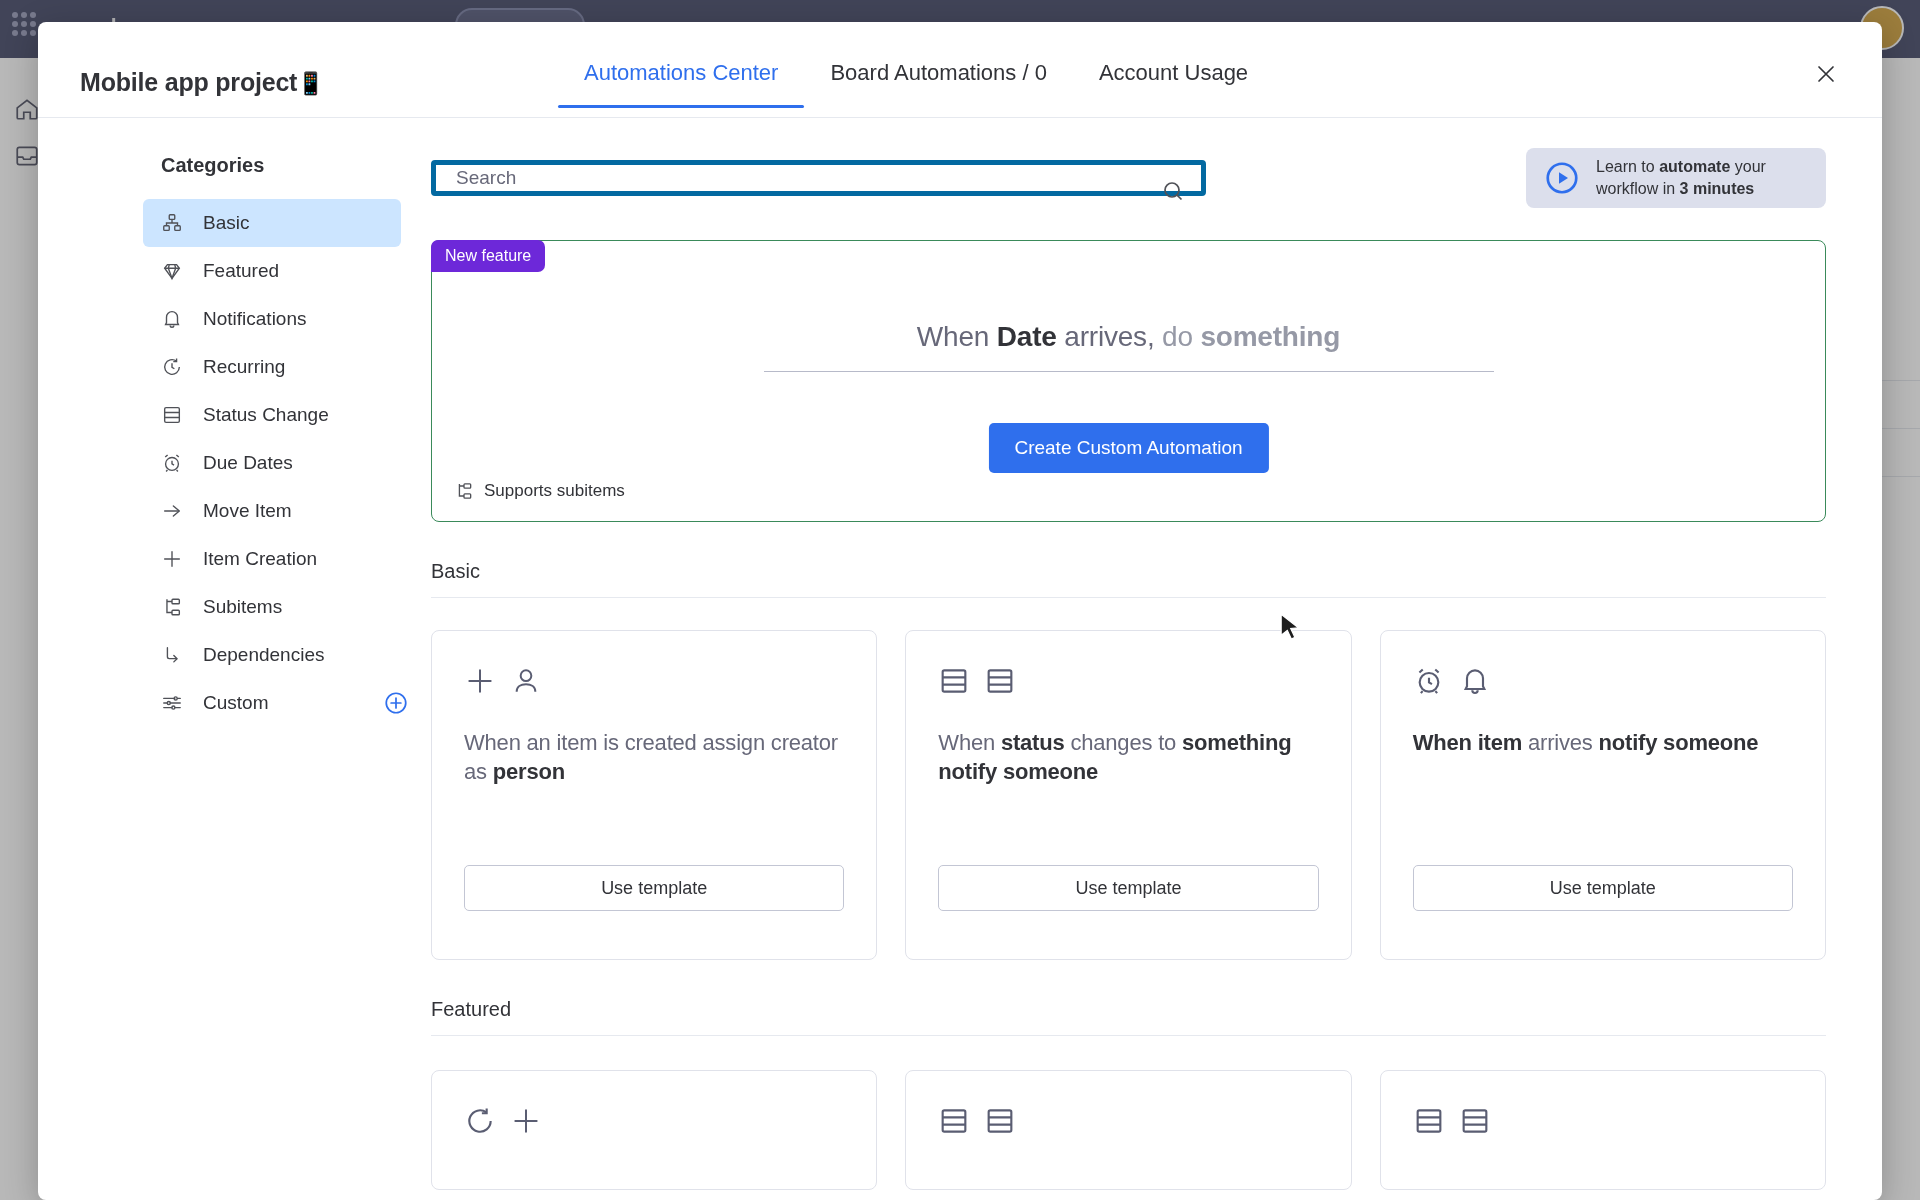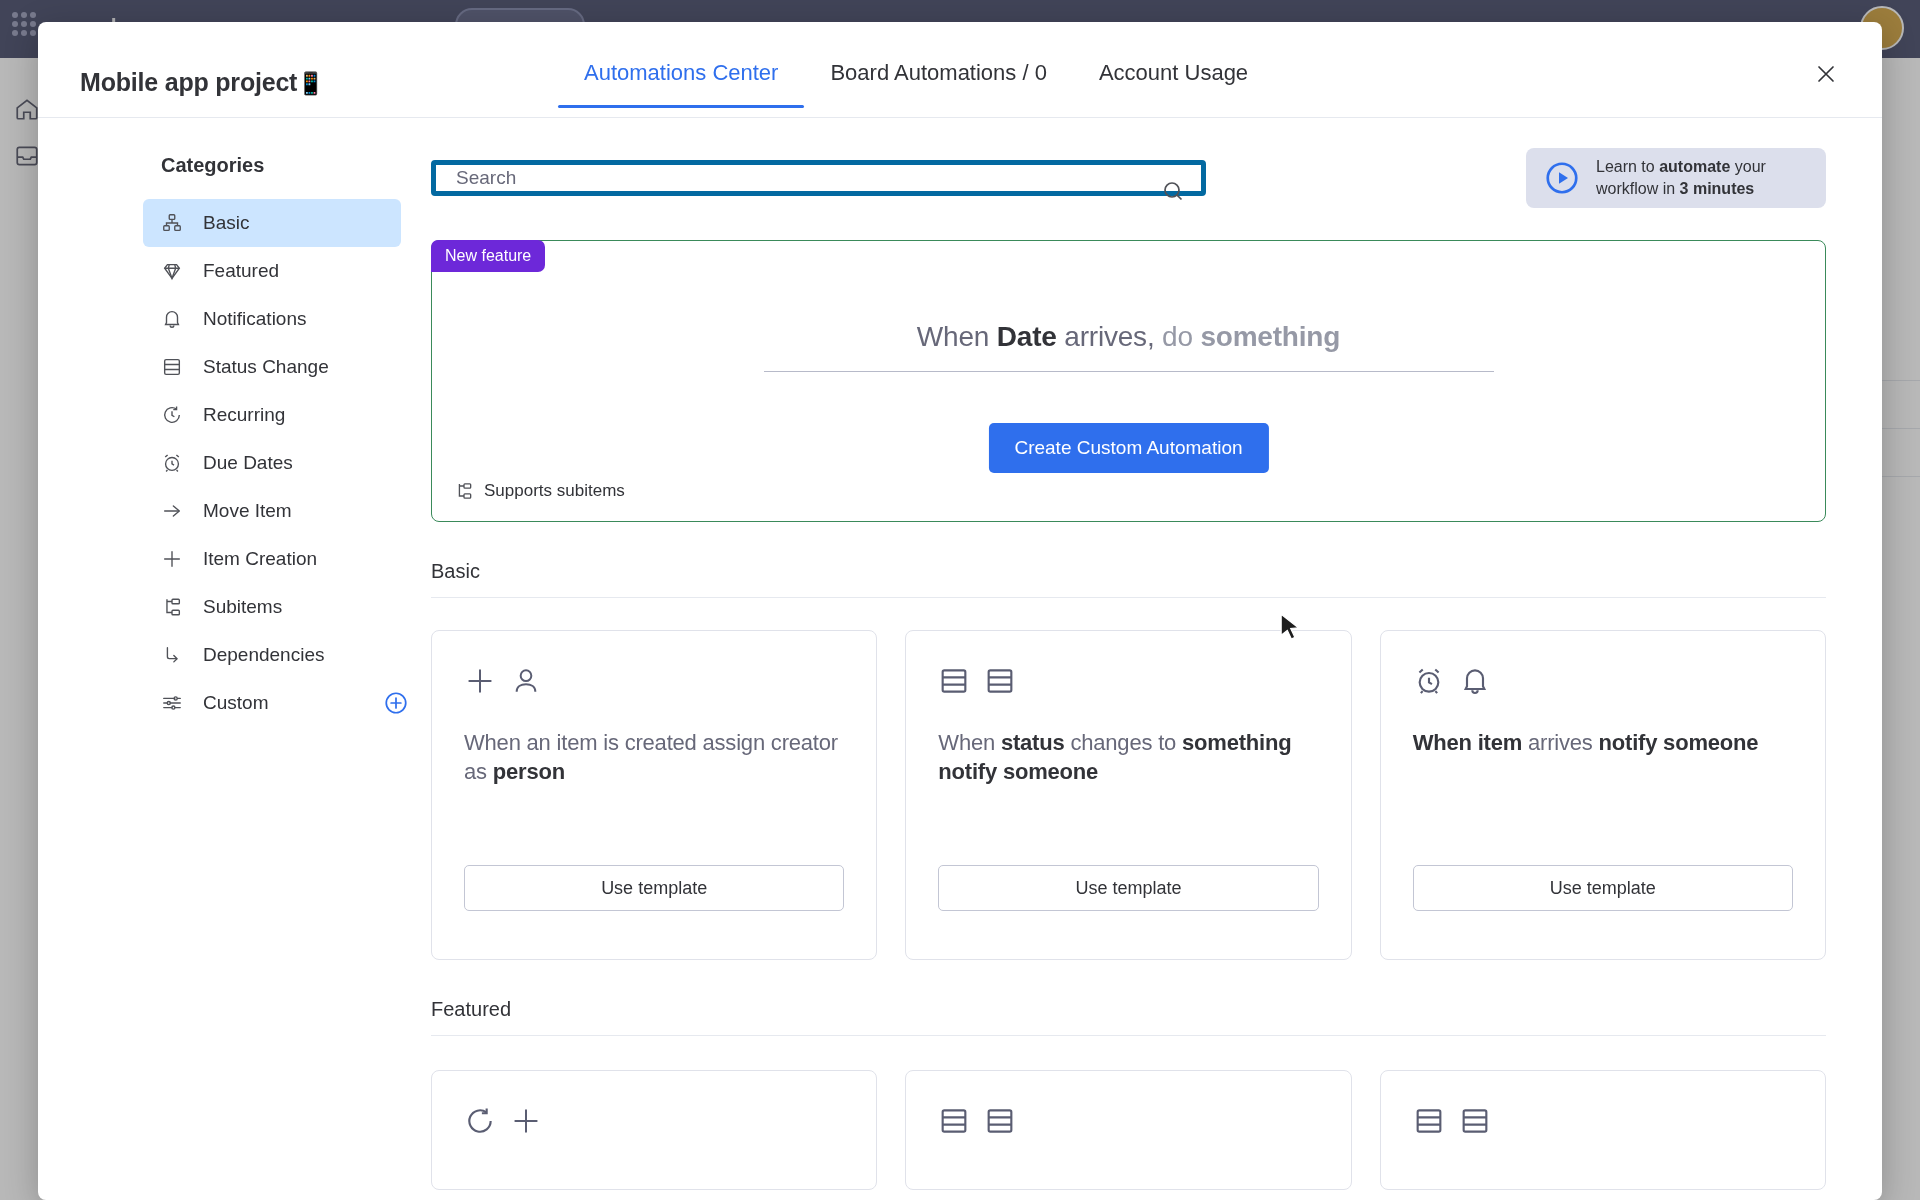--- a/index.html
+++ b/index.html
@@ -346,36 +346,36 @@
               <path d="M6 16V10a6 6 0 1112 0v6l1 2H5z"></path>
               <path d="M10 19a2 2 0 004 0"></path>
             </svg>
         </span>
         <span class="cat-label">Notifications</span>
       </div>
 
       <div class="cat-item">
         <span class="cat-icon">
           <svg viewBox="0 0 24 24" fill="none" stroke="currentColor" stroke-width="1.5">
-              <rect x="4" y="4" width="16" height="16" rx="1.5"></rect>
-              <path d="M4 9.3h16M4 14.7h16"></path>
-            </svg>
-        </span>
-        <span class="cat-label">Status Change</span>
-      </div>
-
-      <div class="cat-item">
-        <span class="cat-icon">
-          <svg viewBox="0 0 24 24" fill="none" stroke="currentColor" stroke-width="1.5">
               <path d="M20 12a8 8 0 11-3.2-6.4"></path>
               <path d="M17 2.6V6.2h-3.6"></path>
               <path d="M12 8v4.3l2.6 1.6"></path>
             </svg>
         </span>
         <span class="cat-label">Recurring</span>
+      </div>
+
+      <div class="cat-item">
+        <span class="cat-icon">
+          <svg viewBox="0 0 24 24" fill="none" stroke="currentColor" stroke-width="1.5">
+              <rect x="4" y="4" width="16" height="16" rx="1.5"></rect>
+              <path d="M4 9.3h16M4 14.7h16"></path>
+            </svg>
+        </span>
+        <span class="cat-label">Status Change</span>
       </div>
 
       <div class="cat-item">
         <span class="cat-icon">
           <svg viewBox="0 0 24 24" fill="none" stroke="currentColor" stroke-width="1.5">
               <circle cx="12" cy="13" r="7"></circle>
               <path d="M12 9.5V13l2.2 1.4"></path>
               <path d="M4.6 5.4L7.2 3.2M19.4 5.4l-2.6-2.2M7 19.6l-1.4 1.6M17 19.6l1.4 1.6"></path>
             </svg>
         </span>

